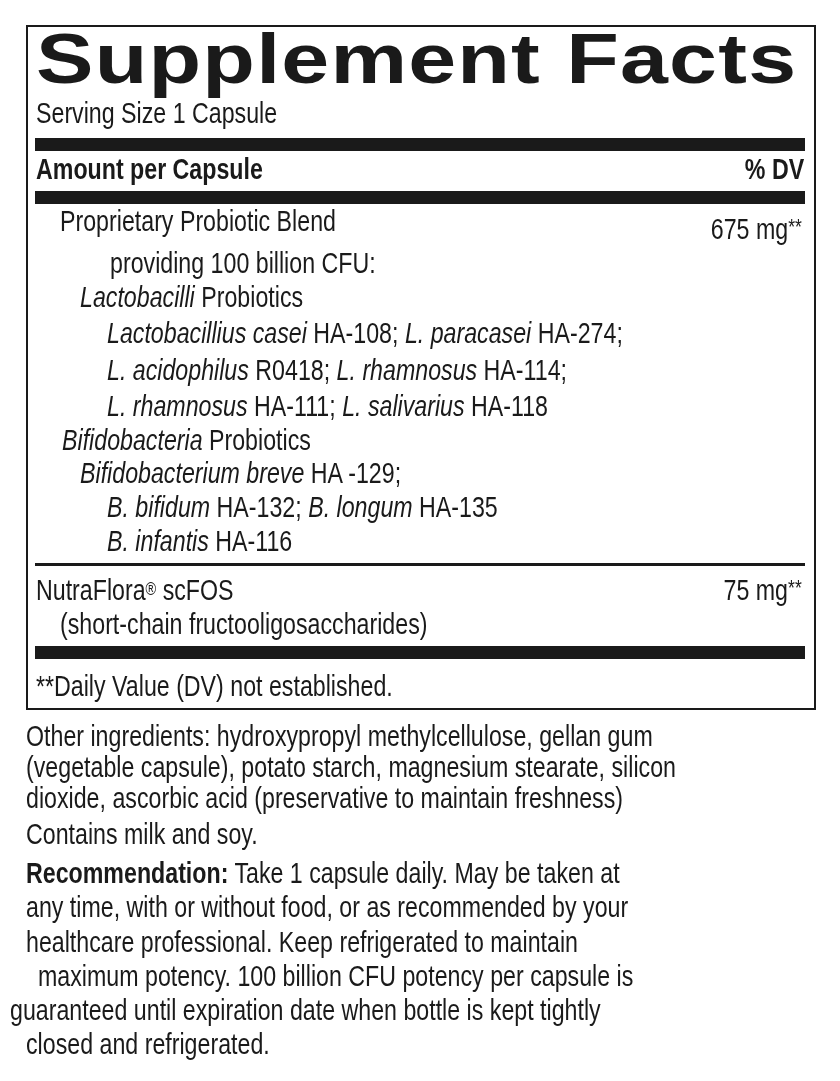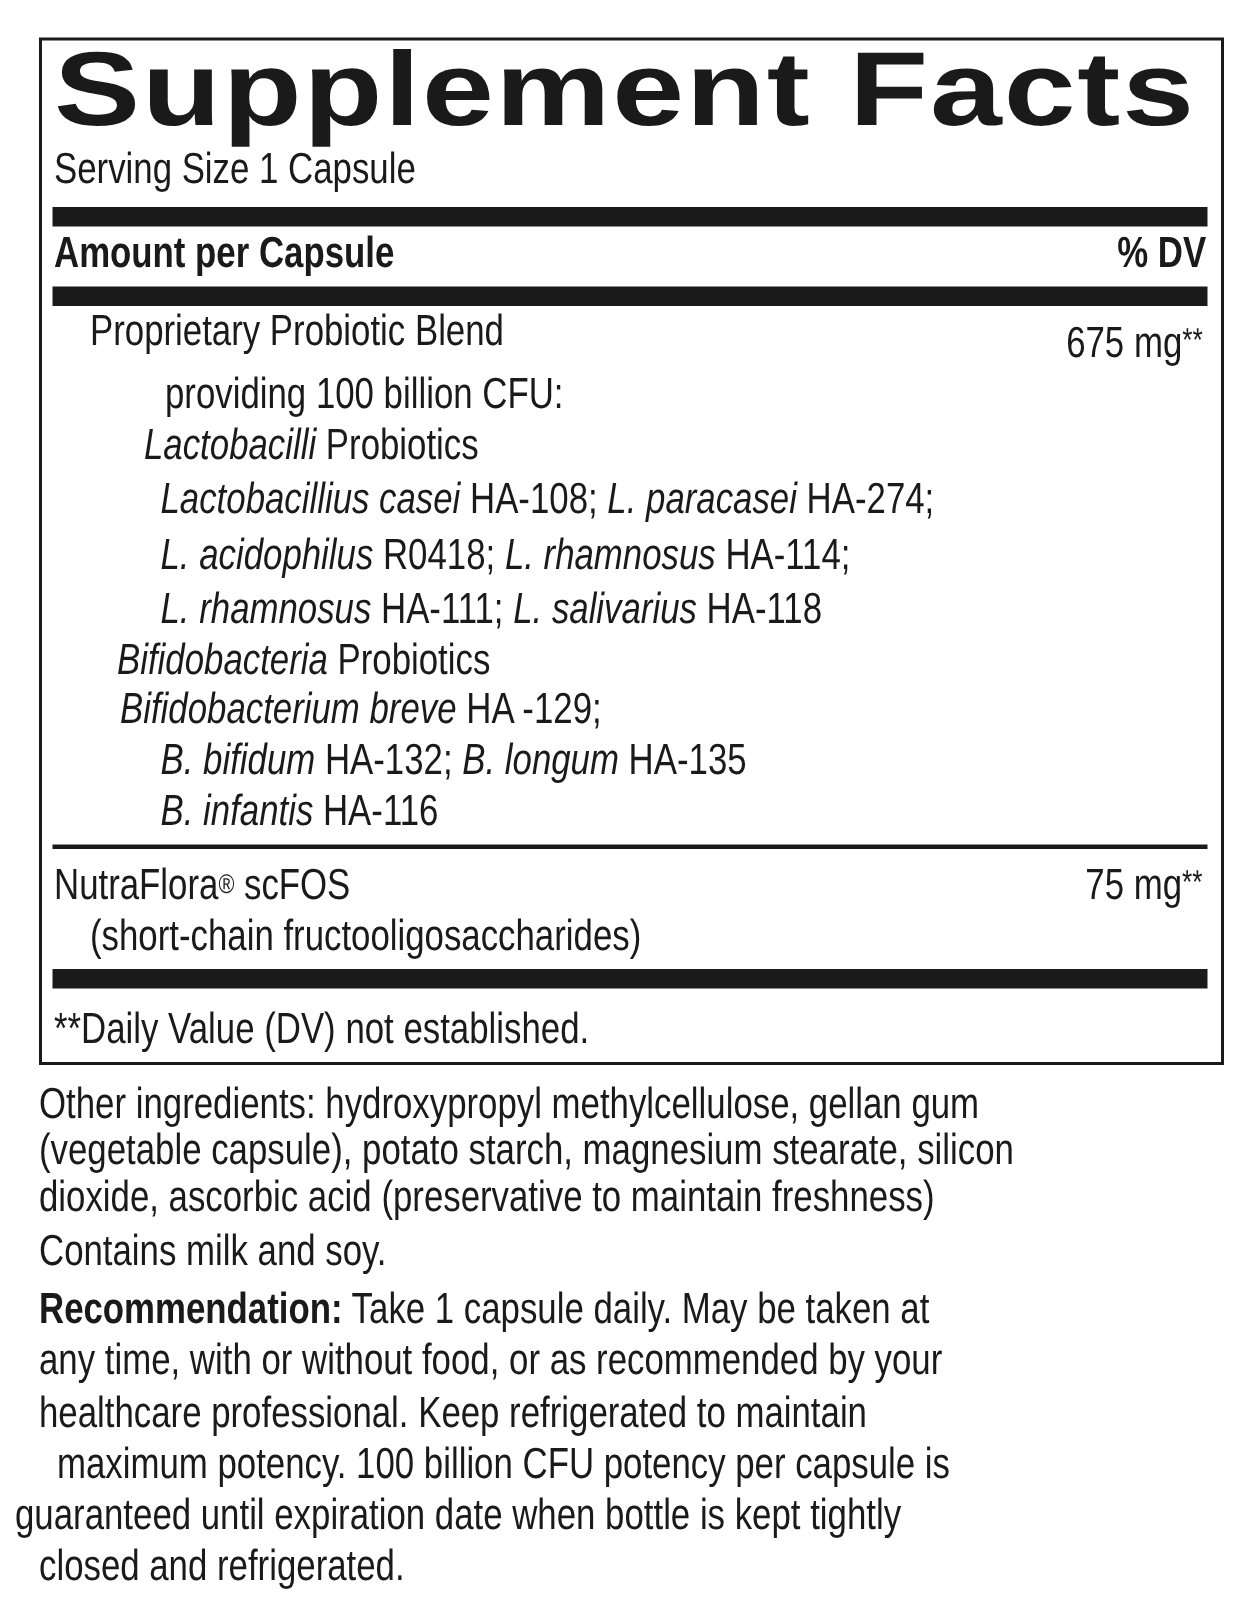--- a/index.html
+++ b/index.html
@@ -36,29 +36,29 @@
 <div class="abs txt bold" style="left:36px; top:152px;"><span class="cond">Amount per Capsule</span></div>
 <div class="abs txt bold right" style="right:36px; top:152px;text-align:right;"><span class="cond-r">% DV</span></div>
 
 <div class="bar" style="top:191px; height:13px;"></div>
 
 <div class="abs txt" style="left:36px; top:204px;margin-left:24px;"><span class="cond">Proprietary Probiotic Blend</span></div>
 <div class="abs txt right" style="right:38px; top:212px;"><span class="cond-r"><span>675 mg</span><sup class="ast">**</sup></span></div>
 
 <div class="abs txt" style="left:62px; top:246px;margin-left:48px;"><span class="cond">providing 100 billion CFU:</span></div>
 
-<div class="abs txt" style="left:80px; top:280px;margin-left:16px;"><span class="cond"><i>Lactobacilli</i><span> Probiotics</span></span></div>
+<div class="abs txt" style="left:80px; top:280px;"><span class="cond"><i>Lactobacilli</i><span> Probiotics</span></span></div>
 
 <div class="abs txt" style="left:107px; top:316px;"><span class="cond"><i>Lactobacillius casei</i><span> HA-108; </span><i>L. paracasei</i><span> HA-274;</span></span></div>
 
 <div class="abs txt" style="left:107px; top:353px;"><span class="cond"><i>L. acidophilus</i><span> R0418; </span><i>L. rhamnosus</i><span> HA-114;</span></span></div>
 
 <div class="abs txt" style="left:107px; top:389px;"><span class="cond"><i>L. rhamnosus</i><span> HA-111; </span><i>L. salivarius</i><span> HA-118</span></span></div>
 
-<div class="abs txt" style="left:62px; top:423px;margin-left:16px;"><span class="cond"><i>Bifidobacteria</i><span> Probiotics</span></span></div>
+<div class="abs txt" style="left:62px; top:423px;"><span class="cond"><i>Bifidobacteria</i><span> Probiotics</span></span></div>
 
 <div class="abs txt" style="left:80px; top:456px;"><span class="cond"><i>Bifidobacterium breve</i><span> HA -129;</span></span></div>
 
 <div class="abs txt" style="left:107px; top:490px;"><span class="cond"><i>B. bifidum</i><span> HA-132; </span><i>B. longum</i><span> HA-135</span></span></div>
 
 <div class="abs txt" style="left:107px; top:524px;"><span class="cond"><i>B. infantis</i><span> HA-116</span></span></div>
 
 <div class="rule" style="top:563px;"></div>
 
 <div class="abs txt" style="left:36px; top:573px;"><span class="cond"><span>NutraFlora</span><sup class="reg">®</sup><span> scFOS</span></span></div>

